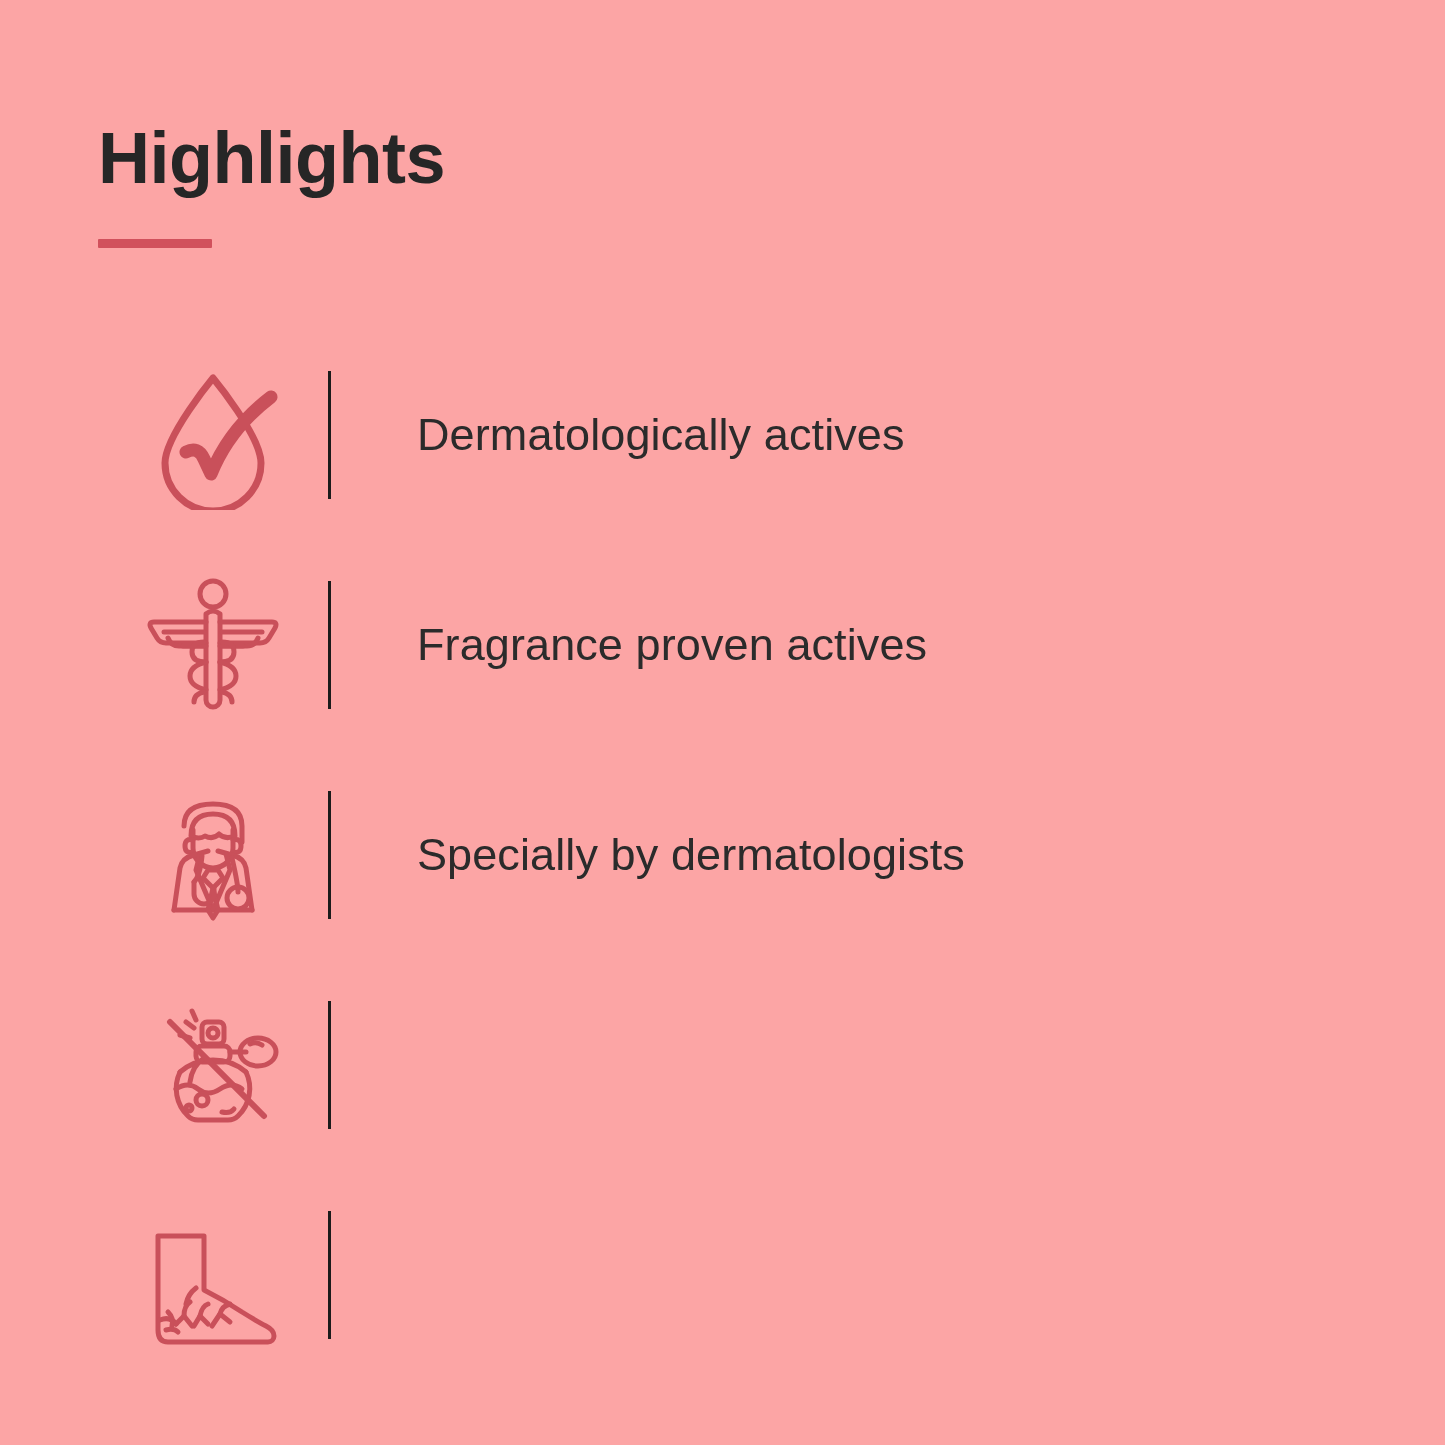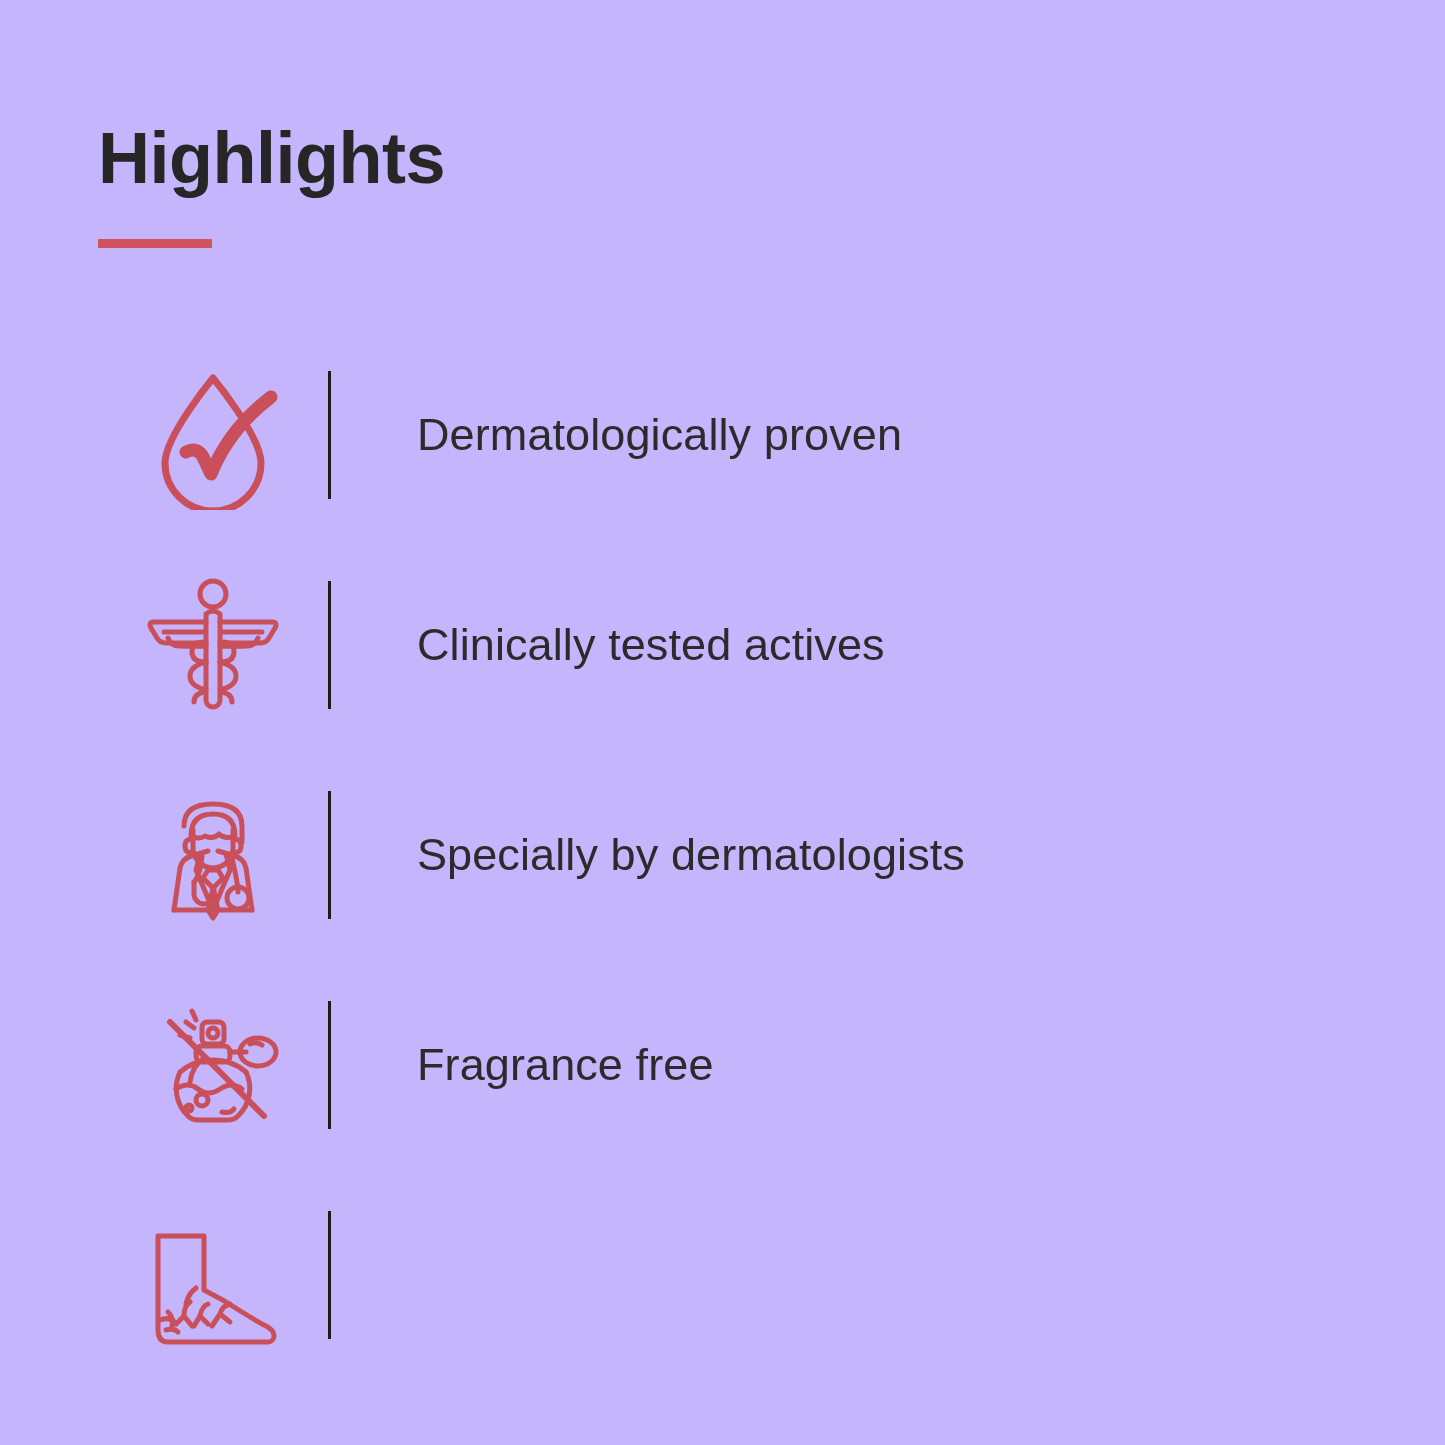--- a/index.html
+++ b/index.html
@@ -7,21 +7,21 @@
     width: 1445px;
     height: 1445px;
     background: #fdfdfc;
     font-family: "Liberation Sans", sans-serif;
     overflow: hidden;
   }
   .page {
     position: relative;
     width: 1445px;
     height: 1445px;
-    background: #c4b5fd;
+    background: #fca5a5;
   }
 
   
   .header {
     position: absolute;
     left: 98px;
     top: 118px;
     width: 900px;
   }
   .page-title {
@@ -92,21 +92,21 @@
   <div class="highlight-list">
 
     <div class="highlight-row">
       <div class="icon-cell">
         <svg width="150" height="150" viewBox="0 0 150 150" fill="none">
           <path d="M75 18 C75 18 27 76 27 103 a48 48 0 0 0 96 0 C123 76 75 18 75 18 Z" stroke="#c9505a" stroke-width="7" stroke-linejoin="round" fill="none"></path>
           <path d="M48 92 C56 88 62 90 66 99 L73 114 C86 82 108 56 133 37" stroke="#c9505a" stroke-width="13" stroke-linecap="round" stroke-linejoin="round" fill="none"></path>
         </svg>
       </div>
       <div class="row-divider"></div>
-      <div class="row-label">Dermatologically proven</div>
+      <div class="row-label">Dermatologically actives</div>
     </div>
 
     <div class="highlight-row">
       <div class="icon-cell">
         <svg width="150" height="150" viewBox="0 0 150 150" fill="none">
           <g stroke="#c9505a" stroke-width="5" stroke-linecap="round" stroke-linejoin="round" fill="none">
 
             <circle cx="75" cy="24" r="13"></circle>
 
             <path d="M68 44 q7 -6 14 0 v86 a7 7 0 0 1 -14 0 Z"></path>
@@ -124,21 +124,21 @@
             <path d="M68 92 q-14 0 -14 -10 t12 -10"></path>
             <path d="M82 92 q14 0 14 -10 t-12 -10"></path>
             <path d="M68 92 q-16 4 -16 14 t16 14"></path>
             <path d="M82 92 q16 4 16 14 t-16 14"></path>
             <path d="M66 122 q-10 2 -10 10"></path>
             <path d="M84 122 q10 2 10 10"></path>
           </g>
         </svg>
       </div>
       <div class="row-divider"></div>
-      <div class="row-label">Clinically tested actives</div>
+      <div class="row-label">Fragrance proven actives</div>
     </div>
 
     <div class="highlight-row">
       <div class="icon-cell">
         <svg width="150" height="150" viewBox="0 0 150 150" fill="none">
           <g stroke="#c9505a" stroke-width="5" stroke-linecap="round" stroke-linejoin="round" fill="none">
 
             <path d="M46 46 q0 -22 29 -22 t29 22 v16"></path>
 
             <path d="M53 56 q0 -22 22 -22 t22 22 q-10 4 -16 -2 -6 6 -14 2 -6 4 -14 0 Z"></path>
@@ -195,21 +195,20 @@
             <circle cx="51" cy="118" r="3"></circle>
             <path d="M84 122 q8 2 12 -3"></path>
 
             <path d="M52 92 q2 -16 14 -24"></path>
 
             <path d="M32 32 L126 126" stroke-width="6"></path>
           </g>
         </svg>
       </div>
       <div class="row-divider"></div>
-      <div class="row-label">Fragrance free</div>
     </div>
 
     <div class="highlight-row">
       <div class="icon-cell">
         <svg width="150" height="150" viewBox="0 0 150 150" fill="none">
           <g stroke="#c9505a" stroke-width="5" stroke-linecap="round" stroke-linejoin="round" fill="none">
 
             <path d="M22 36 h44 v54 q20 10 38 22 q16 10 24 14 q8 4 8 10 a6 6 0 0 1 -6 6 H30 q-10 0 -10 -12 V36 Z"></path>
 
             <path d="M58 88 q-8 6 -10 16"></path>

